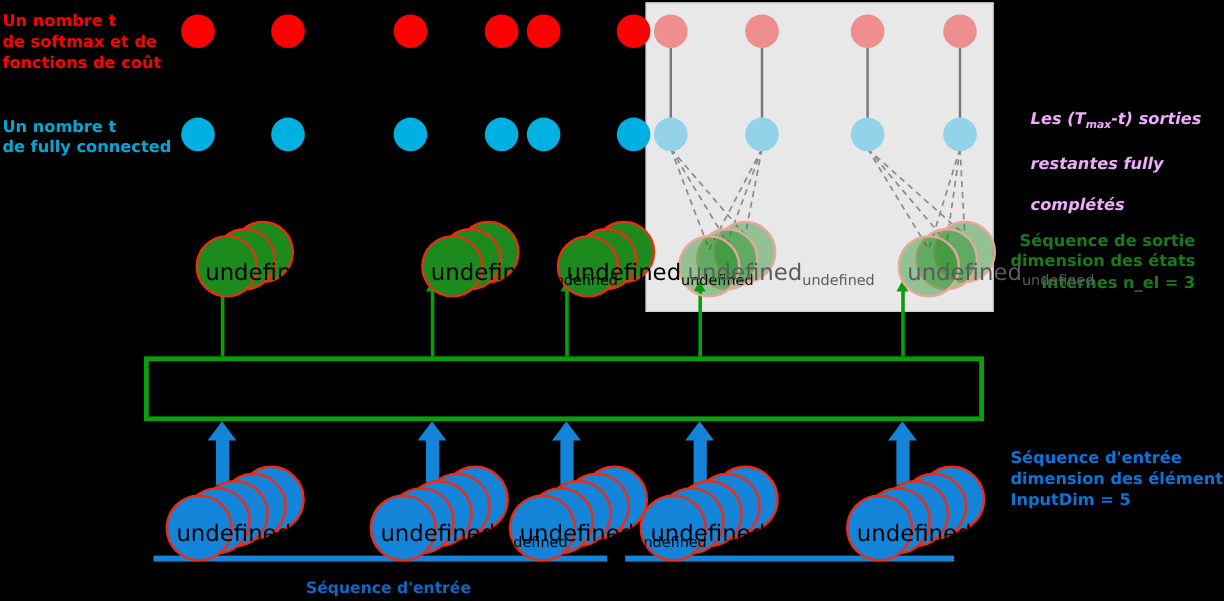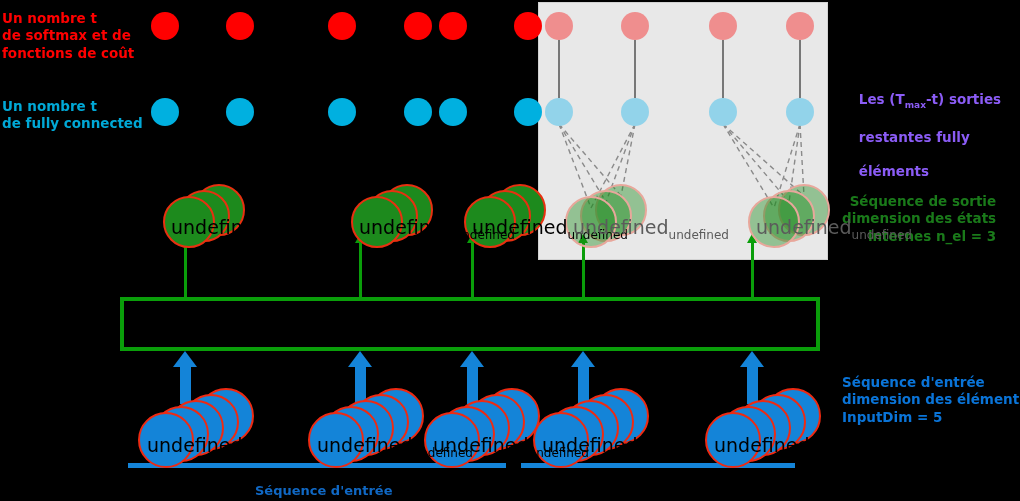--- a/index.html
+++ b/index.html
@@ -3,21 +3,21 @@
 <meta charset="utf-8">
 <style>
   html,body{margin:0;padding:0;background:#000;}
   body{width:1020px;height:501px;overflow:hidden;
        font-family:"DejaVu Sans","Liberation Sans",sans-serif;}
   #stage{position:relative;width:1020px;height:501px;background:#000;}
 
   .lbl{position:absolute;white-space:pre;line-height:1.28;font-weight:bold;}
   .lbl-red{color:#ff0000;font-size:13.5px;}
   .lbl-cyan{color:#00a8d6;font-size:13.5px;}
-  .lbl-gray{color:#8b5cf6;font-size:13.5px;}
+  .lbl-gray{color:#f0abfc;font-size:13.5px;font-style:italic;}
   .lbl-green{color:#1a7a1a;font-size:13.5px;text-align:right;}
   .lbl-blue{color:#0a74d8;font-size:13.5px;}
   .lbl-capt{color:#1068c4;font-size:13px;font-weight:bold;}
 
   .mask-panel{position:absolute;background:#e8e8e8;border:1px solid #d2d2d2;}
 
   .dot{position:absolute;border-radius:50%;}
   .dot-red{background:#ff0000;}
   .dot-cyan{background:#00b0e0;}
   .dot-red-f{background:#ef8e8e;}
@@ -193,21 +193,21 @@
   <div class="lbl lbl-red" style="left:2px;top:10px;">Un nombre t
 de softmax et de
 fonctions de coût</div>
 
   <div class="lbl lbl-cyan" style="left:2px;top:98px;">Un nombre t
 de fully connected</div>
 
   <div class="lbl lbl-gray" style="left:840px;top:74px;">
     <span>Les (T</span><sub style="font-size:9px">max</sub><span>-t) sorties</span><br>
     <span>restantes fully</span><br>
-    <span>éléments</span>
+    <span>complétés</span>
   </div>
 
   <div class="lbl lbl-green" style="left:842px;top:193px;">Séquence de sortie
 dimension des états
 internes n_el = 3</div>
 
   <div class="lbl lbl-blue" style="left:842px;top:374px;">Séquence d'entrée
 dimension des éléments :
 InputDim = 5</div>
 

